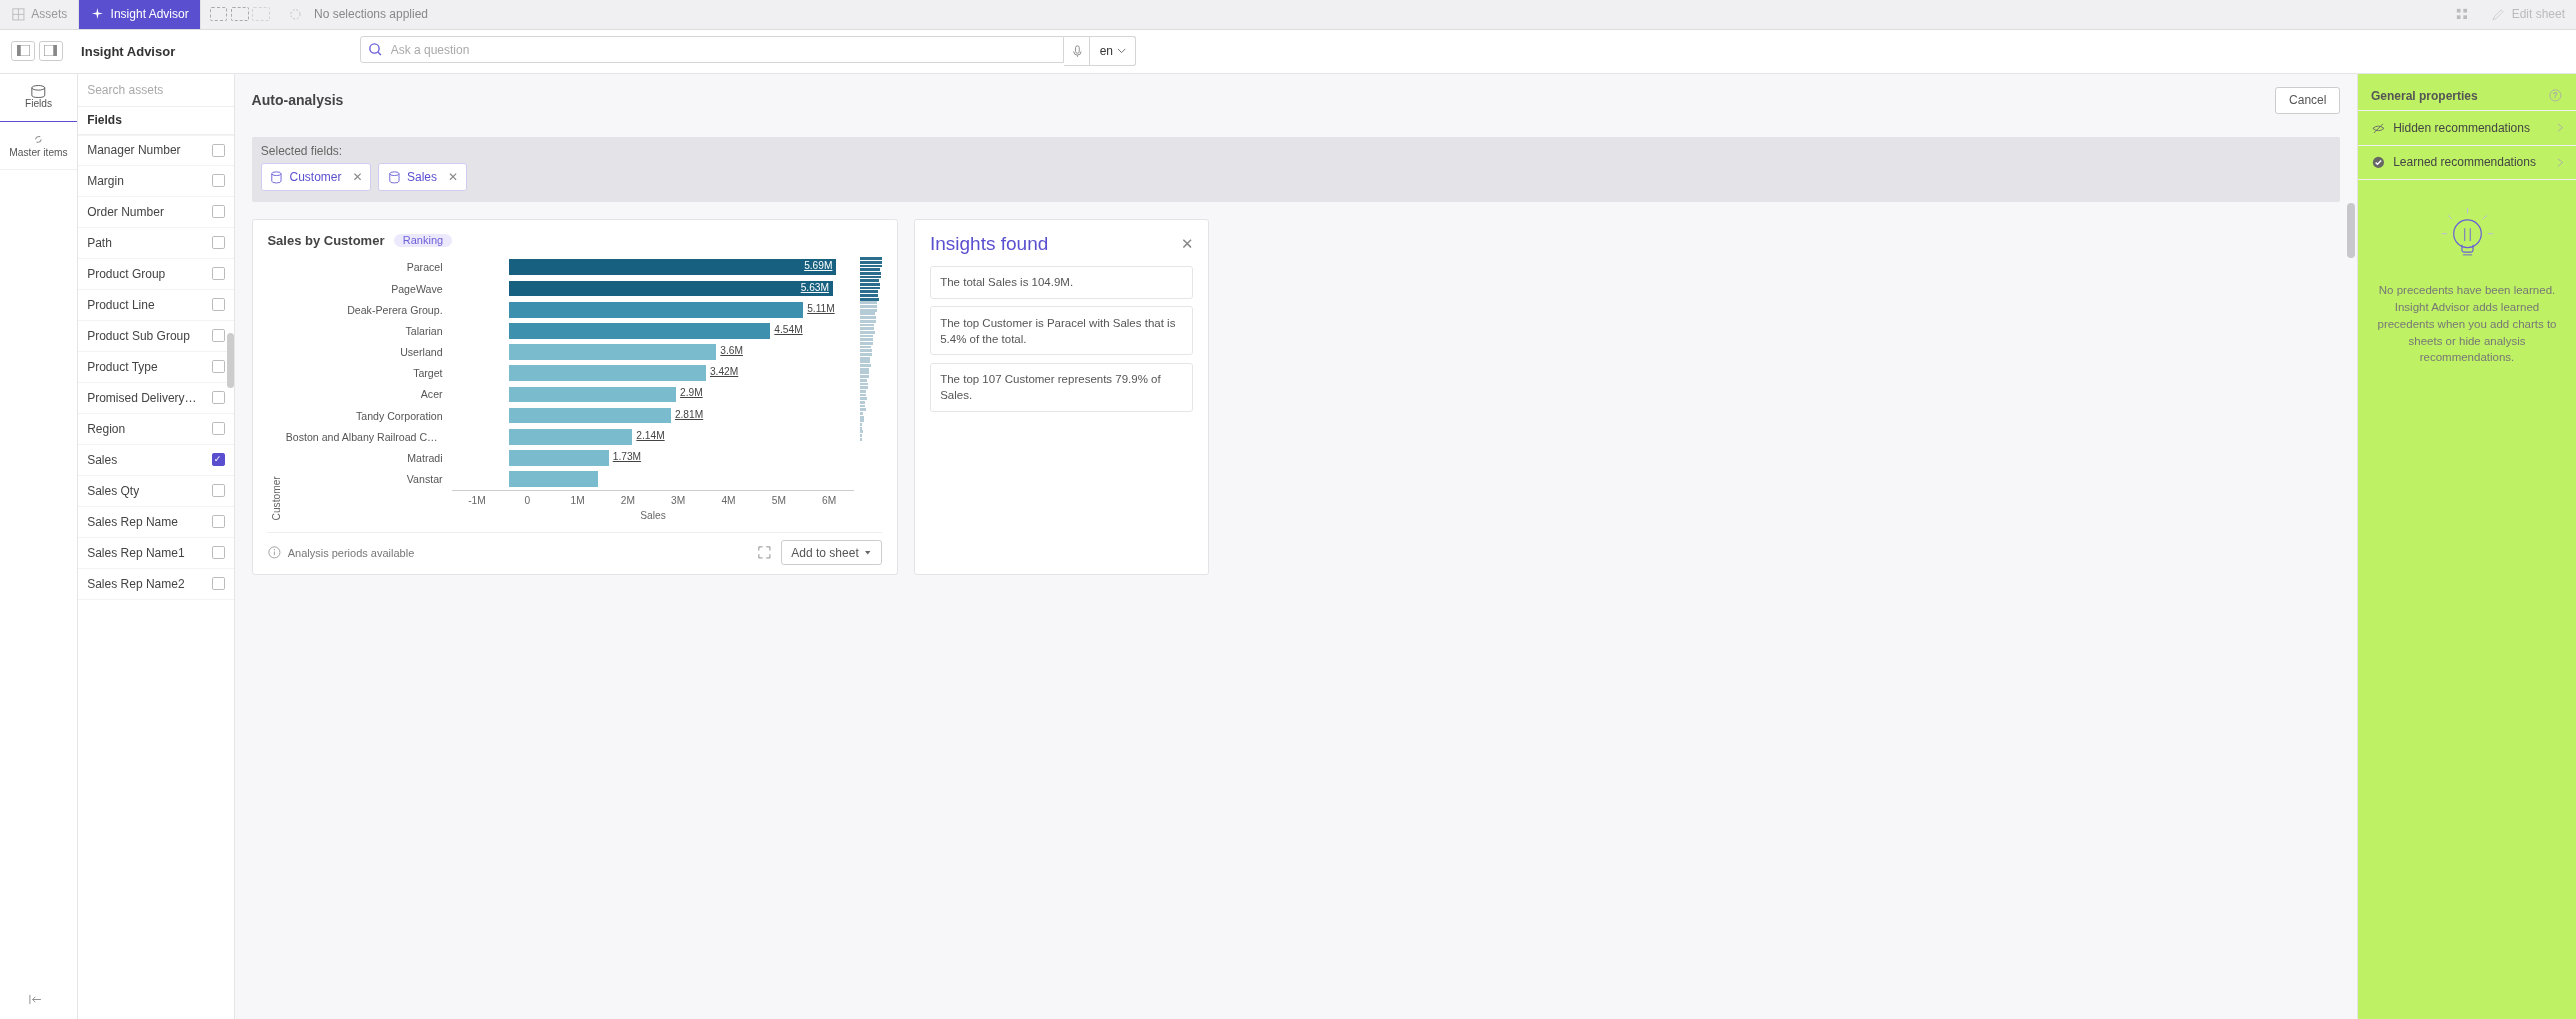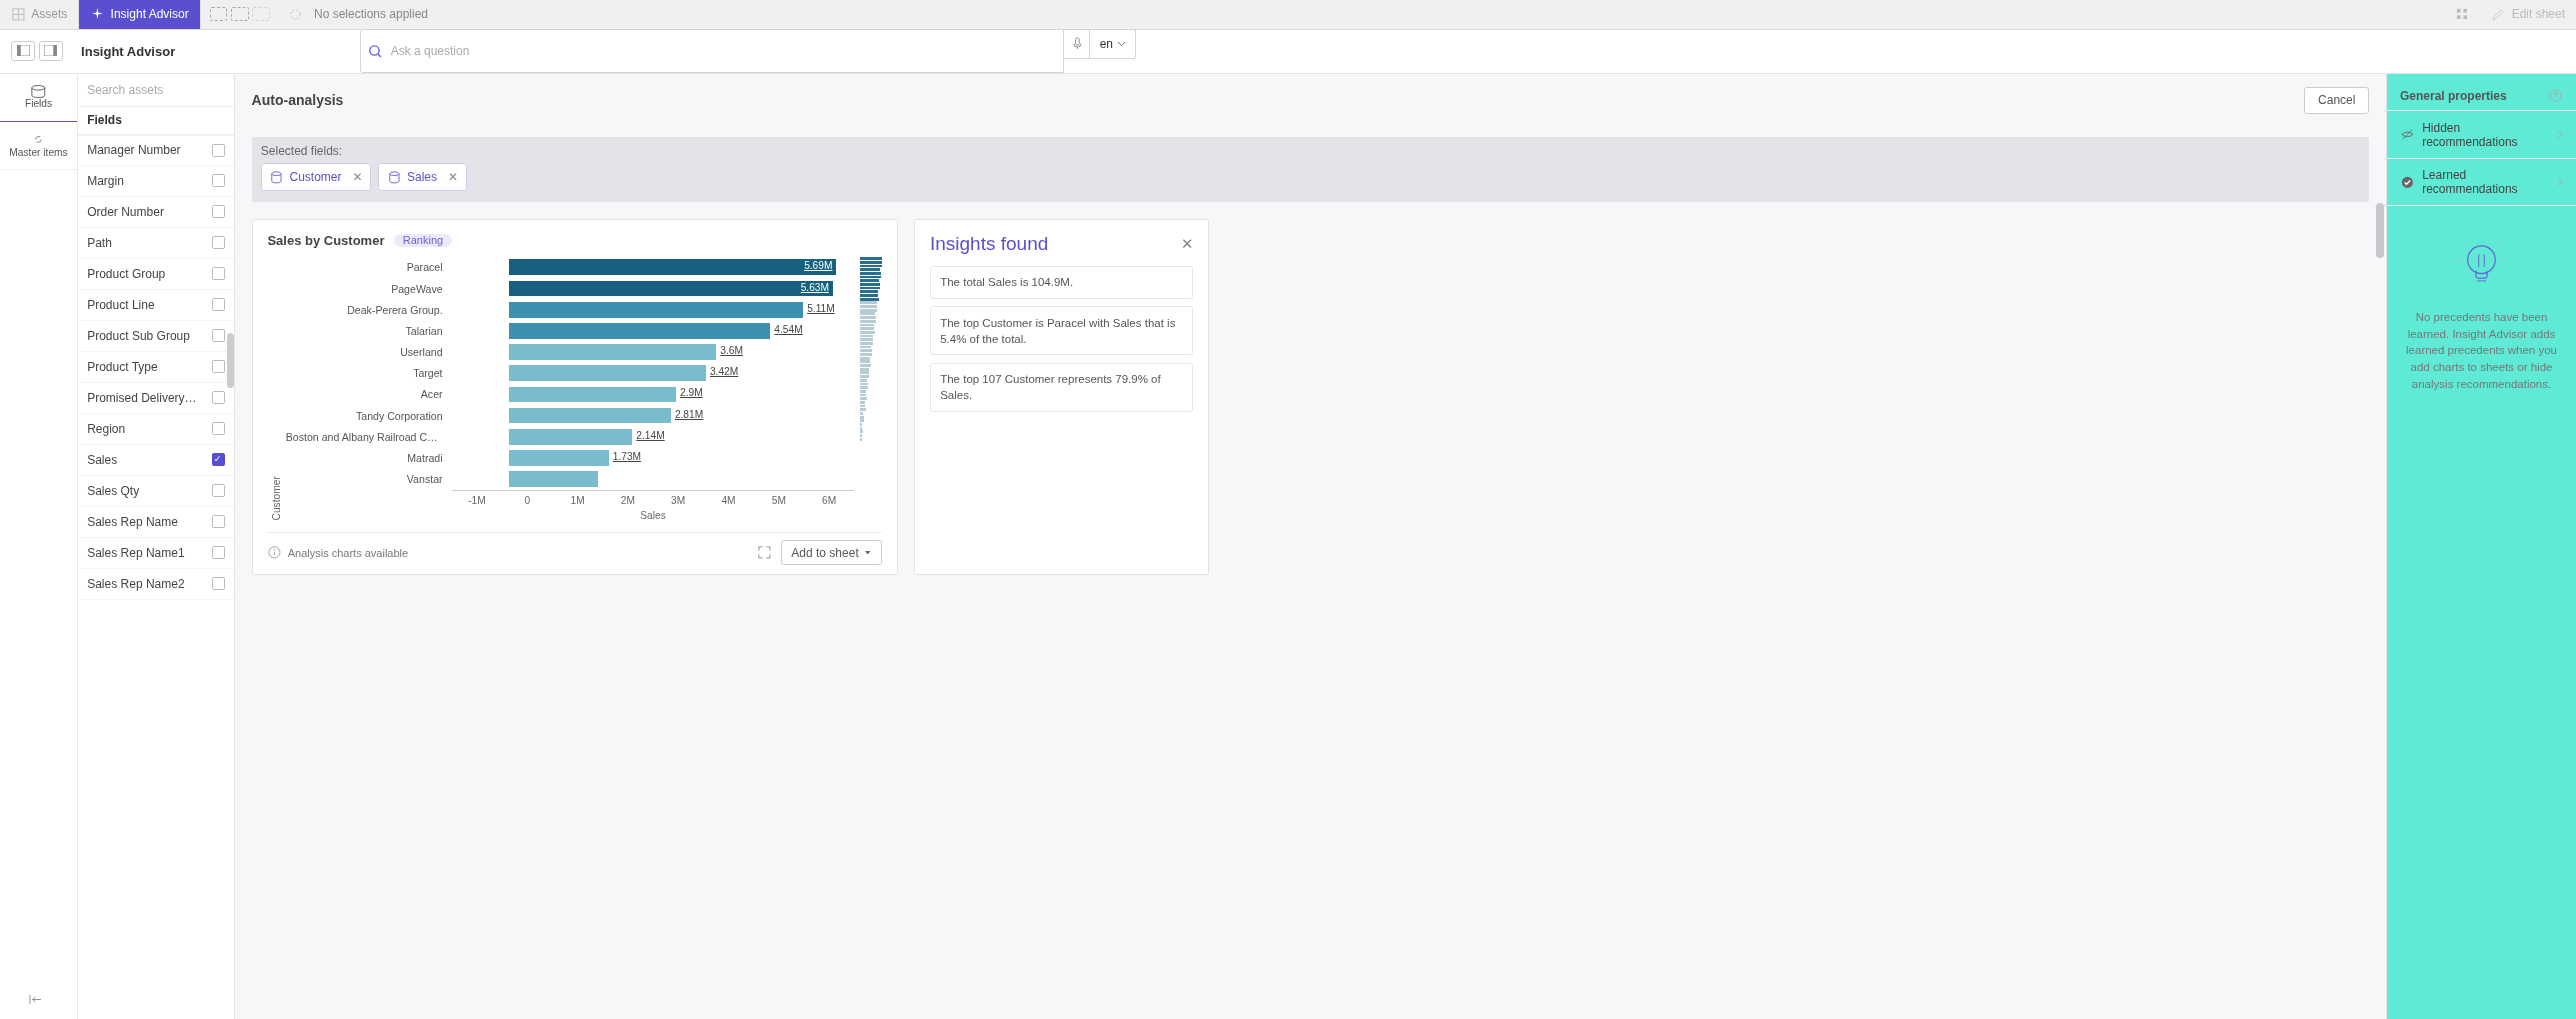--- a/index.html
+++ b/index.html
@@ -10,21 +10,21 @@
 .topbar .btn.active { background: #5a4fcf; color: #fff; }
 .topbar .icon-group { display: flex; gap: 3.7px; padding: 0 9.2px; align-items: center; }
 .topbar .sel-txt { color: #888; padding-left: 7.4px; }
 .topbar .spacer { flex: 1; }
 .topbar .right-btn { padding: 0 11px; color: #bbb; display: flex; align-items: center; gap: 5.5px; }
 
 .headerrow { height: 44px; background: #fff; border-bottom: 0.9px solid #e5e5e8; display: flex; align-items: center; padding: 0 11px; gap: 11px; }
 .headerrow .panel-toggles { display: flex; gap: 3.7px; }
 .headerrow .pt { width: 24px; height: 20.3px; border: 0.9px solid #ccc; border-radius: 2.8px; display:flex; align-items:center; justify-content:center; background:#fff;}
 .headerrow .title { font-weight: 600; font-size: 13px; margin-left: 7.4px; min-width: 268px;}
-.headerrow .searchbox { flex: 1; max-width: 720px; height: 44px; border: 0.9px solid #d5d5d8; border-radius: 2.8px; display: flex; align-items: center; padding: 0 7.4px; background:#fff;}
+.headerrow .searchbox { flex: 1; max-width: 720px; height: 27px; border: 0.9px solid #d5d5d8; border-radius: 2.8px; display: flex; align-items: center; padding: 0 7.4px; background:#fff;}
 .headerrow .searchbox input { border: none; outline: none; flex: 1; font-size: 12px; padding-left: 7.4px; color:#333;}
 .headerrow .searchbox input::placeholder { color: #aaa; }
 .headerrow .mic { width: 26px; height: 29.5px; border:0.9px solid #d5d5d8; border-left:none; display:flex; align-items:center; justify-content:center; background:#fff;}
 .headerrow .lang { height: 29.5px; border: 0.9px solid #d5d5d8; border-left:none; border-radius: 0 2.8px 2.8px 0; padding: 0 9.2px; display:flex; align-items:center; gap:3.7px; background:#fff;}
 
 .main { display: flex; height: calc(100vh - 74px); }
 
 .leftcol { width: 78px; background: #fff; border-right: 0.9px solid #e5e5e8; }
 .leftcol .item { height: 48px; display: flex; flex-direction: column; align-items: center; justify-content: center; font-size: 10.2px; color: #555; border-bottom:0.9px solid #f0f0f0;}
 .leftcol .item.active { border-bottom: 1.8px solid #5a4fcf; }
@@ -79,21 +79,21 @@
 .chartfoot .left{display:flex; gap:5.5px; align-items:center;}
 .chartfoot .right{display:flex; gap:9.2px; align-items:center;}
 .addbtn { border:0.9px solid #ccc; border-radius:2.8px; padding:4.6px 9.2px; background:#fff; color:#555; display:flex; align-items:center; gap:5.5px; font-size:12px;}
 
 .insightcard { width: 295px; padding: 13px 14.8px;}
 .insightcard .ihdr { display:flex; justify-content:space-between; align-items:center; margin-bottom:11px;}
 .insightcard .ihdr h4 { color:#5a4fcf; font-weight:400; font-size:19px;}
 .insightcard .ihdr .x { color:#888; font-size:14.8px;}
 .ifact { border:0.9px solid #e5e5e8; border-radius:2.8px; padding:7.4px 9.2px; font-size:11.5px; color:#555; margin-bottom:7.4px; line-height:1.4;}
 
-.rightpanel { width: 190px; background:#5eead4; border-left:0.9px solid #e5e5e8; padding:7.4px 0;}
+.rightpanel { width: 219px; background:#bef264; border-left:0.9px solid #e5e5e8; padding:7.4px 0;}
 .rightpanel .gp { padding:7.4px 13px; font-size:12px; color:#555; display:flex; align-items:center; justify-content:space-between; border-bottom:0.9px solid #f0f0f0;}
 .rightpanel .gp.head { font-weight:600;}
 .rightpanel .row { padding:9.2px 13px; font-size:12px; color:#444; display:flex; align-items:center; gap:7.4px; border-bottom:0.9px solid #f0f0f0;}
 .rightpanel .bulb { text-align:center; padding:28px 18.5px; color:#777; font-size:11.5px; line-height:1.45;}
 .rightpanel .bulb svg { margin-bottom:13px;}
 
 svg.ico { width:14.8px; height:14.8px;}
 .selbox{width:17.5px;height:14px;border:1.4px dashed #aaa;border-radius:1.8px;}
 .center .vscroll{position:absolute; right:1.8px; top:129px; width:8.3px; height:55px; background:#c8c8cc; border-radius:4.6px;}
 </style>
@@ -452,21 +452,21 @@
               <div class="mb" style="width: 10%; opacity: 0.35;"></div>
             </div>
         </div>
         <div class="chartfoot">
           <div class="left">
             <svg class="ico" viewBox="0 0 16 16">
                 <circle cx="8" cy="8" r="6" fill="none" stroke="#999"></circle>
                 <line x1="8" y1="7" x2="8" y2="11" stroke="#999"></line>
                 <circle cx="8" cy="5" r="0.8" fill="#999"></circle>
               </svg>
-            <span>Analysis charts available</span>
+            <span>Analysis periods available</span>
           </div>
           <div class="right">
             <svg class="ico" viewBox="0 0 16 16">
                 <path d="M2 6 L2 2 L6 2 M10 2 L14 2 L14 6 M14 10 L14 14 L10 14 M6 14 L2 14 L2 10" fill="none" stroke="#888"></path>
               </svg>
             <div class="addbtn">
               <span>Add to sheet</span>
               <svg width="7.4" height="5.5" viewBox="0 0 8 6">
                   <path d="M1 1 L4 5 L7 1" fill="#666"></path>
                 </svg>

